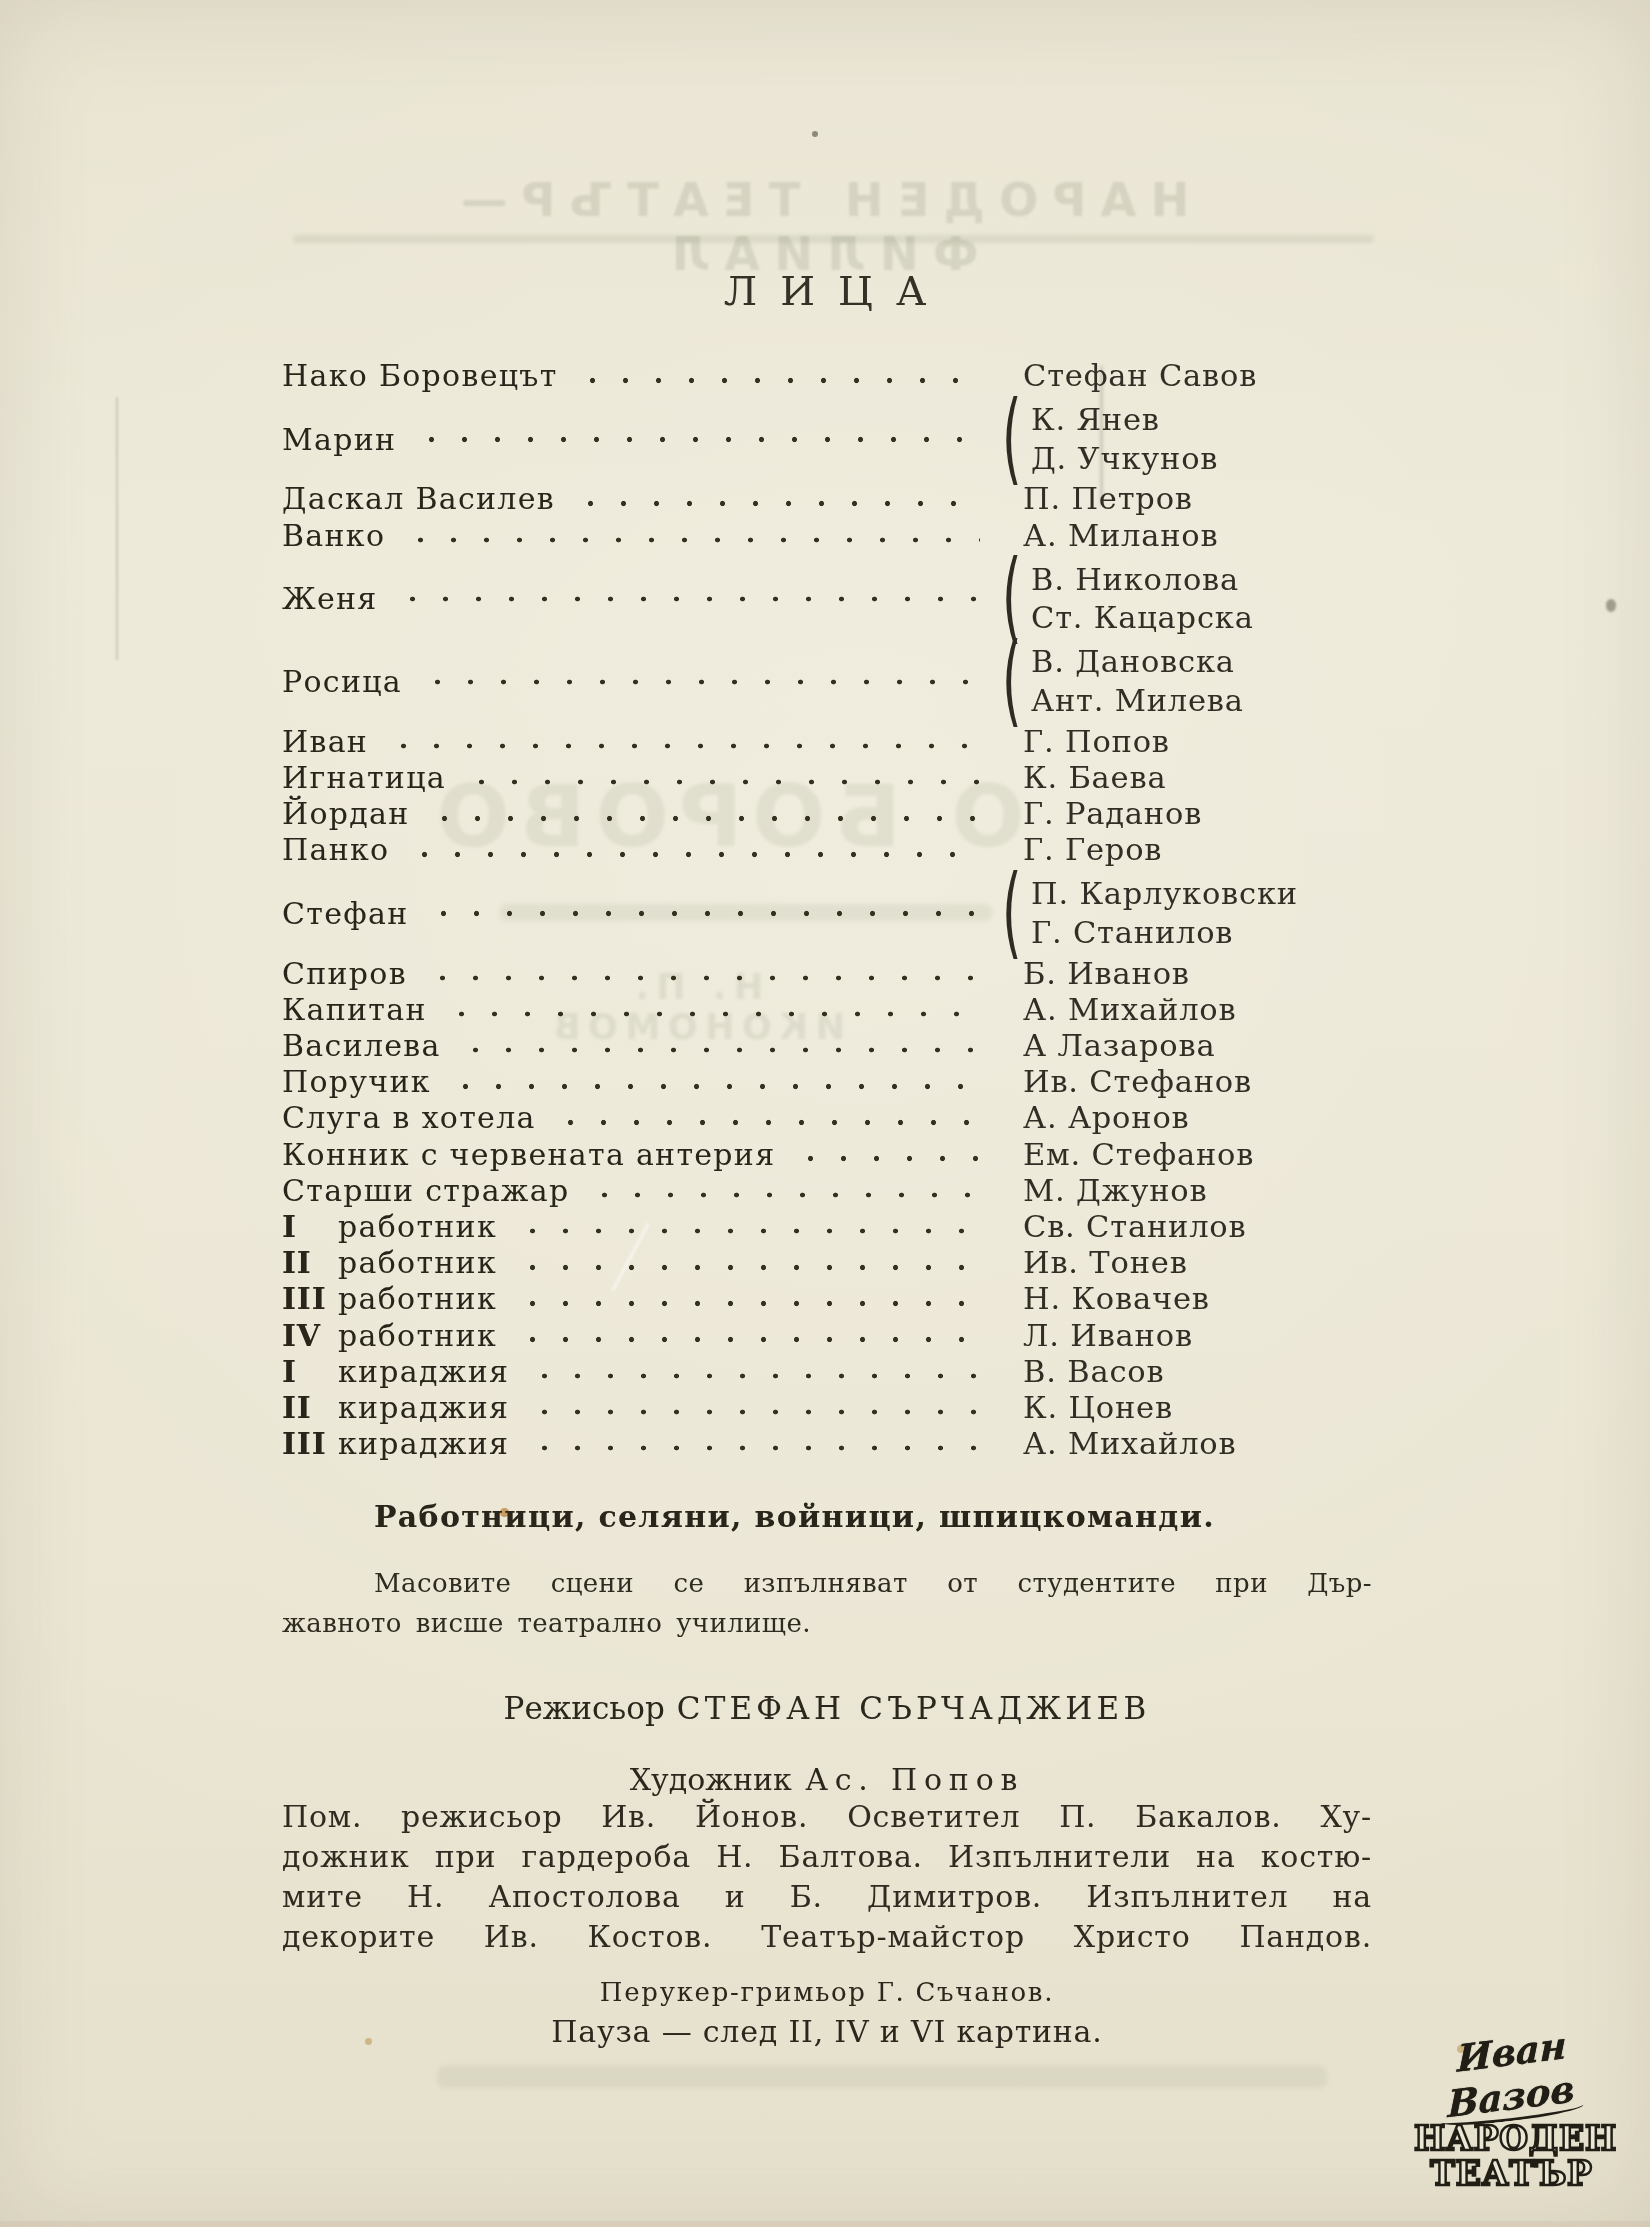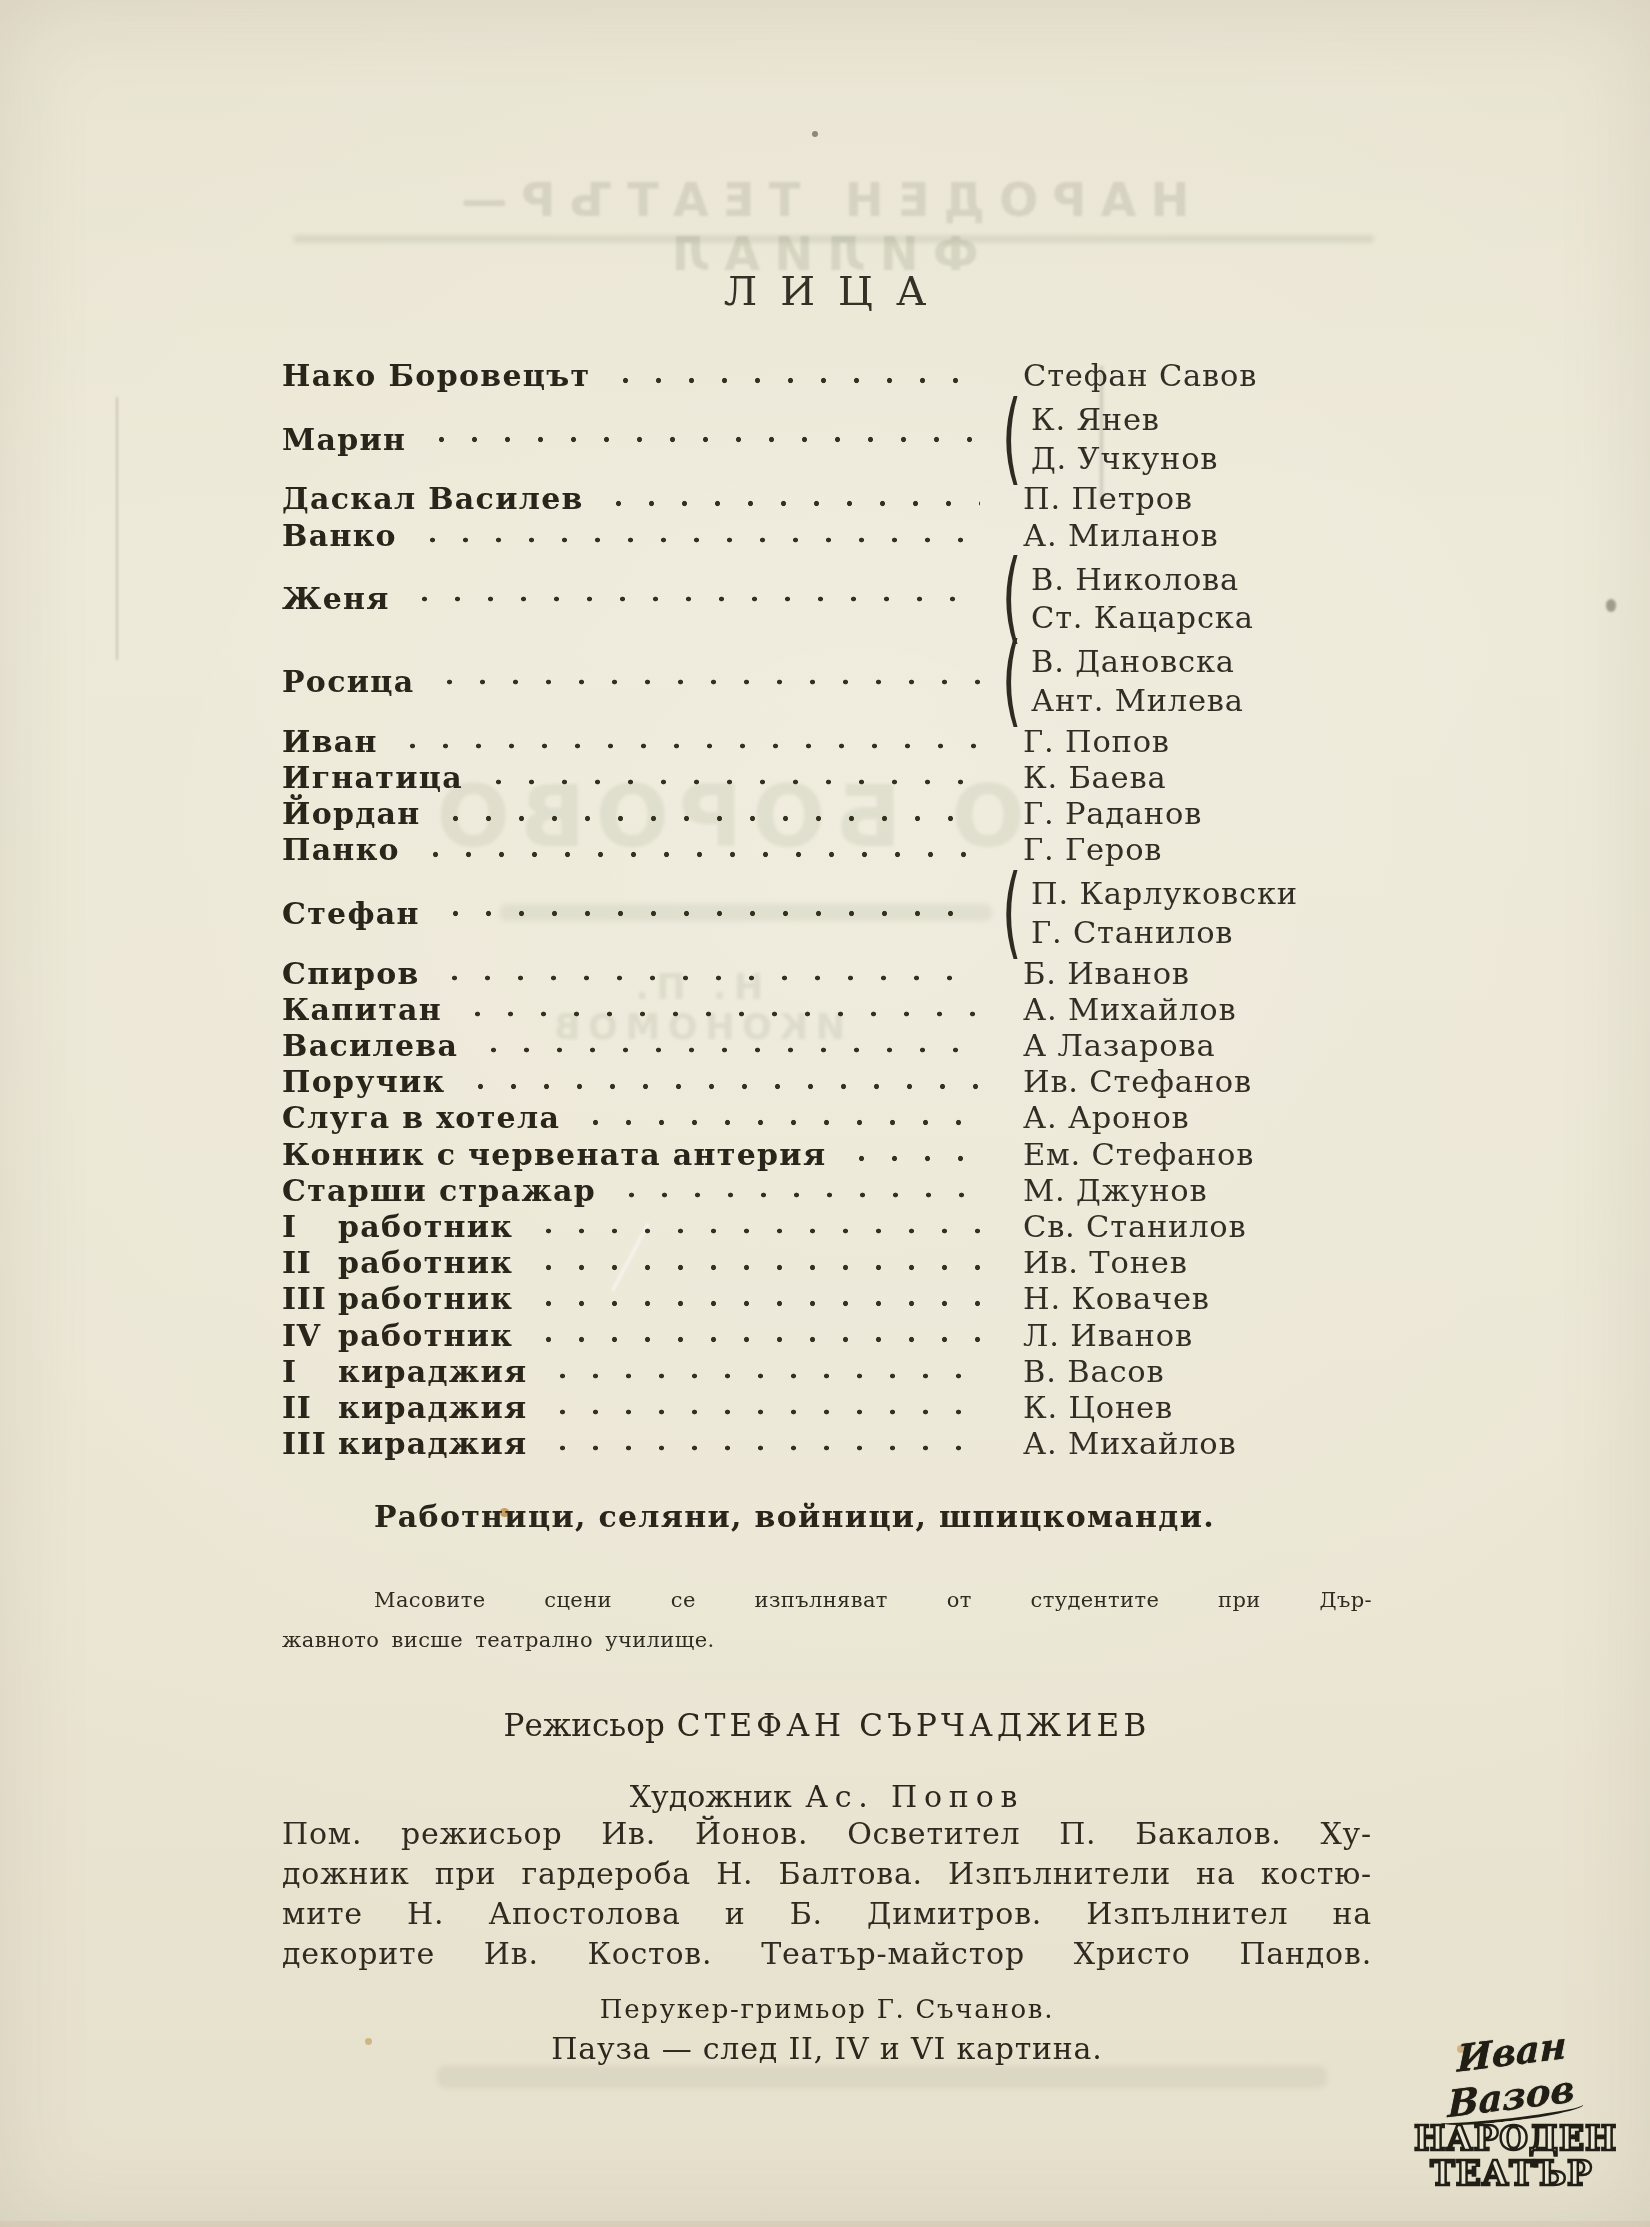--- a/index.html
+++ b/index.html
@@ -67,40 +67,40 @@
     position:absolute;top:268px;left:0;width:100%;text-align:center;
     font-size:40px;letter-spacing:23px;text-indent:23px;
     color:#353126;font-weight:500;
   }
   .content{position:absolute;left:282px;top:356px;width:1090px;}
 
   .cast-row{display:flex;align-items:center;margin-top:4.2px;
     font-size:30px;line-height:32px;color:#2f2b21;}
   .cast-row.pair{margin-top:12px;margin-bottom:8.5px;}
   .role-num{font-weight:bold;flex:none;width:56px;color:#29251a;letter-spacing:0.8px;}
-  .role{font-weight:bold;white-space:nowrap;color:#29251a;letter-spacing:1.3px;text-align:right;}
+  .role{font-weight:normal;white-space:nowrap;color:#29251a;letter-spacing:1.3px;text-align:right;}
   .leader{
     flex:1 1 auto;align-self:flex-end;height:8.5px;margin:0 13.6px 7.6px 18.7px;
     background-image:radial-gradient(circle, #35311f 2.1px, rgba(53,49,31,0) 2.9px);
     background-size:33px 8.5px;background-repeat:repeat-x;background-position:0 0;
   }
   .pair .leader{align-self:center;margin-bottom:0;}
   .actors{flex:none;width:378px;padding-left:29px;box-sizing:border-box;
     font-size:30.5px;letter-spacing:0.8px;color:#322e25;white-space:nowrap;}
   .pair .actors{position:relative;display:flex;flex-direction:column;gap:6.8px;padding-left:37px;}
   .brace{
     position:absolute;left:-1.7px;top:50%;
     transform:translateY(-52%) scaleX(.5);
     font-size:100px;line-height:1;font-weight:400;color:#2f2b22;
     font-family:"DejaVu Sans",sans-serif;
   }
 
   .ensemble-line{margin-top:39px;padding-left:92px;
     font-size:30px;font-weight:bold;letter-spacing:1.3px;color:#29251a;}
-  .mass-para{margin-top:46px;font-size:21px;line-height:40px;color:#2f2b21;}
+  .mass-para{margin-top:29px;font-size:26px;line-height:40px;color:#2f2b21;}
   .mass-line1{text-align:justify;text-align-last:justify;padding-left:92px;letter-spacing:0.4px;}
   .mass-line2{letter-spacing:0.4px;word-spacing:5.1px;}
 
   .director-line{margin-top:47px;text-align:center;font-size:31px;color:#2b271d;}
   .director-name{letter-spacing:4.2px;margin-left:12px;}
   .designer-line{margin-top:36px;text-align:center;font-size:30px;color:#2b271d;}
   .designer-name{letter-spacing:6.8px;margin-left:13.6px;}
 
   .staff-para{font-size:30px;line-height:40px;color:#2f2b21;}
   .staff-line{text-align:justify;text-align-last:justify;letter-spacing:0.8px;}

